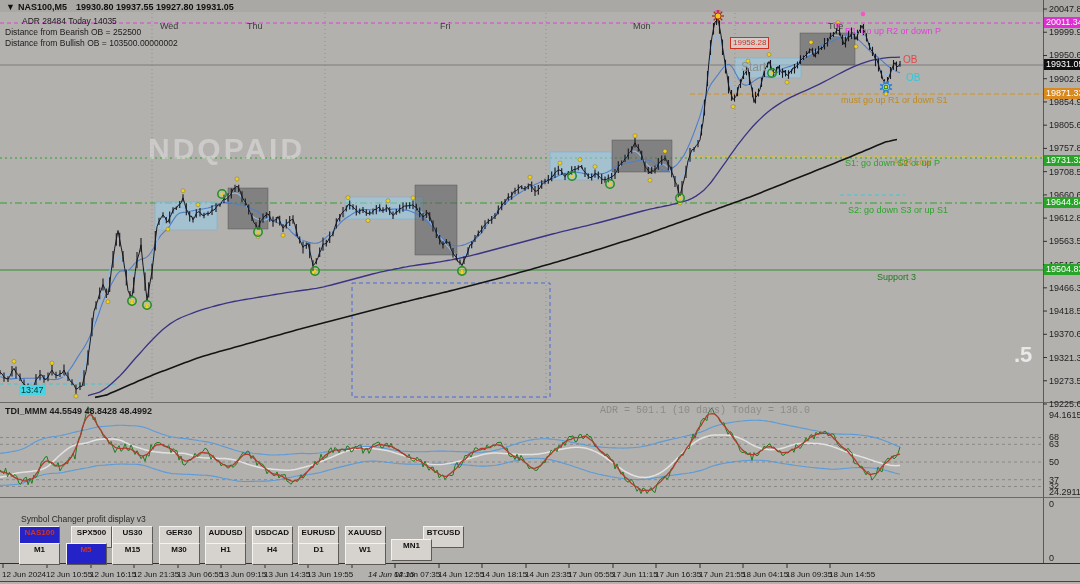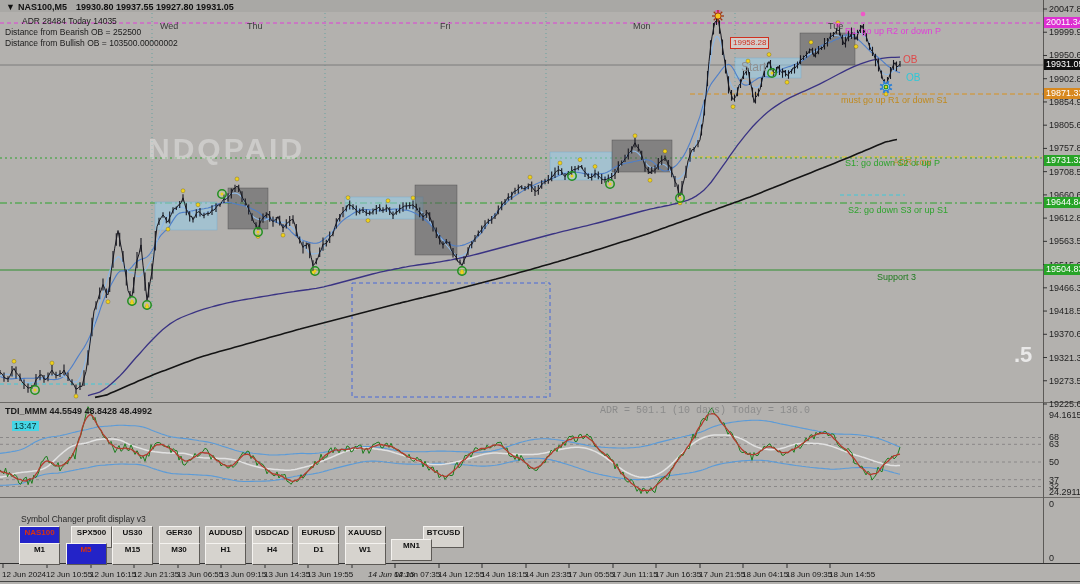--- a/index.html
+++ b/index.html
@@ -233,21 +233,21 @@
 <div class="lbl title-text" style="left:76px;top:2px;">19930.80 19937.55 19927.80 19931.05</div>
 
 <div class="lbl wm-big" style="left:148px;top:132px;">NDQPAID</div>
 <div class="lbl wm-period" style="left:1014px;top:342px;">.5</div>
 
 <div class="lbl info-line" style="left:22px;top:16px;">ADR 28484  Today 14035</div>
 <div class="lbl info-line" style="left:5px;top:27px;">Distance from Bearish OB = 252500</div>
 <div class="lbl info-line" style="left:5px;top:38px;">Distance from Bullish OB = 103500.00000002</div>
 
 <div class="flag" id="flag" style="left: 730px; top: 37px;">19958.28</div>
-<div class="timer" id="timer" style="left: 12px; top: 385px; margin-top: 36px;">13:47</div>
+<div class="timer" id="timer" style="left: 19px; top: 385px;">13:47</div>
 <div class="lbl start-lbl" id="startlbl" style="left: 741px; top: 60px;">Start</div>
 
 <div class="lbl tdi-header" style="left:5px;top:406px;">TDI_MMM 44.5549 48.8428 48.4992</div>
 <div class="lbl adr-wm" style="left:600px;top:405px;">ADR = 501.1  (10 days)    Today = 136.0</div>
 
 <div class="lbl panel-title" style="left:21px;top:514px;">Symbol Changer profit display v3</div>
 
 <div class="lbl tick-label" style="left: 1049px; top: 4px;">20047.80</div>
 <div class="lbl tick-label" style="left: 1049px; top: 27.235px;">19999.95</div>
 <div class="lbl tick-label" style="left: 1049px; top: 50.47px;">19950.65</div>

